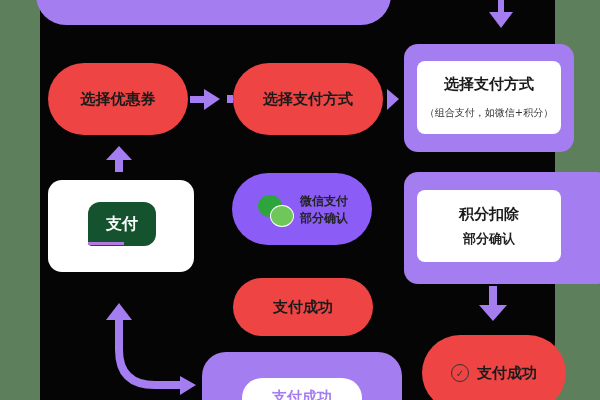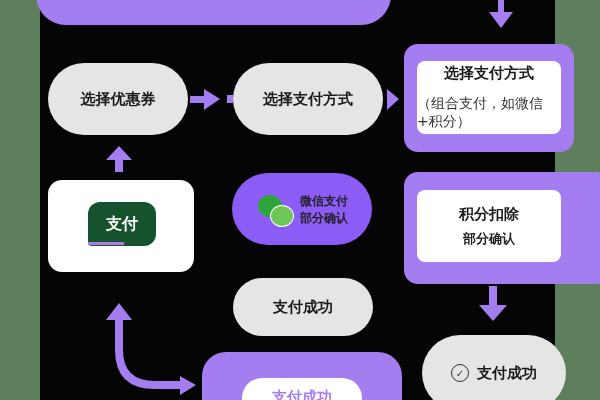--- a/index.html
+++ b/index.html
@@ -14,34 +14,34 @@
     }
     .panel-right {
       position:absolute; left:400px; top:-40px; width:155px; height:440px;
       background:#050505; border-radius:0 40px 60px 0;
     }
     .top-bar {
       position:absolute; left:36px; top:-30px; width:355px; height:55px;
       background:#a47df0; border-radius:0 0 30px 30px;
     }
     .pill {
-      position:absolute; background:#e5e5e5; border-radius:40px;
+      position:absolute; background:#ef4444; border-radius:40px;
       display:flex; align-items:center; justify-content:center;
       color:#1a1a1a; font-size:15px; font-weight:bold;
     }
     .frame {
       position:absolute; background:#a47df0; border-radius:14px;
     }
     .frame .inner {
       position:absolute; background:#fff; border-radius:8px;
       display:flex; flex-direction:column; align-items:center; justify-content:center;
       color:#1a1a1a;
     }
     .t-main { font-size:15px; font-weight:bold; }
-    .t-sub { font-size:14px; margin-top:12px; color:#333; }
+    .t-sub { font-size:10px; margin-top:12px; color:#333; }
     .t-sub2 { font-size:13px; margin-top:6px; font-weight:bold; color:#222; }
     .app-card {
       position:absolute; left:48px; top:180px; width:146px; height:92px;
       background:#fff; border-radius:14px;
     }
     .pay-icon {
       position:absolute; left:40px; top:22px; width:68px; height:44px;
       background:#14532d; border-radius:12px 12px 12px 4px;
       color:#fff; font-weight:bold; font-size:16px;
       display:flex; align-items:center; justify-content:center;

